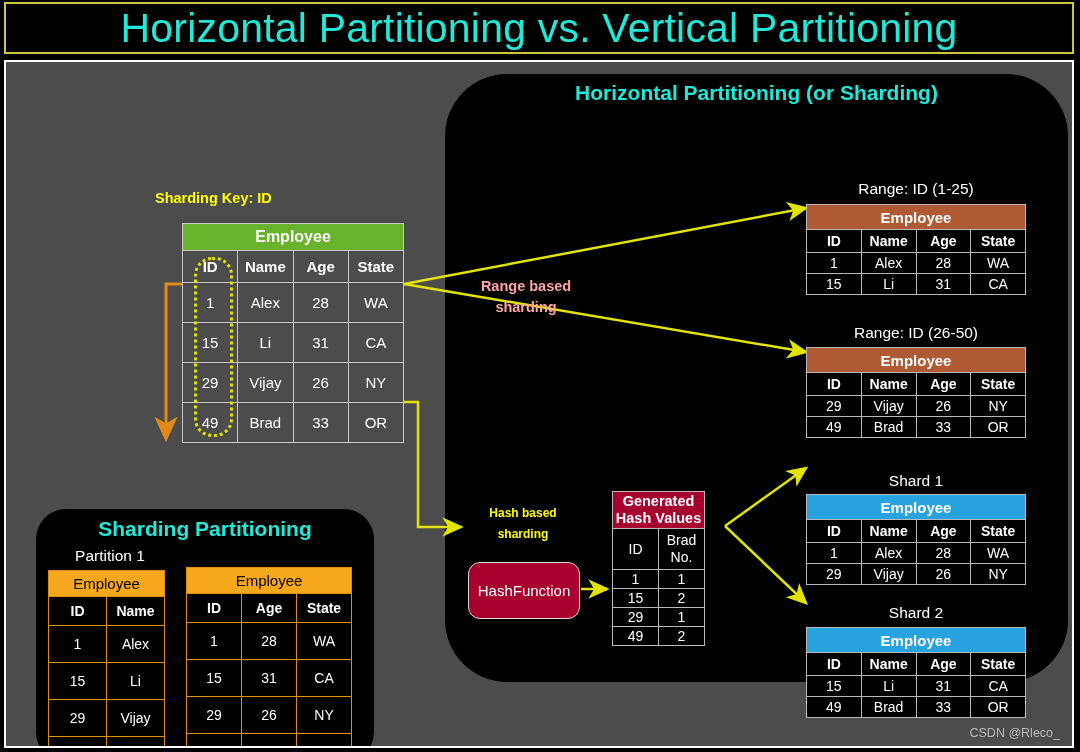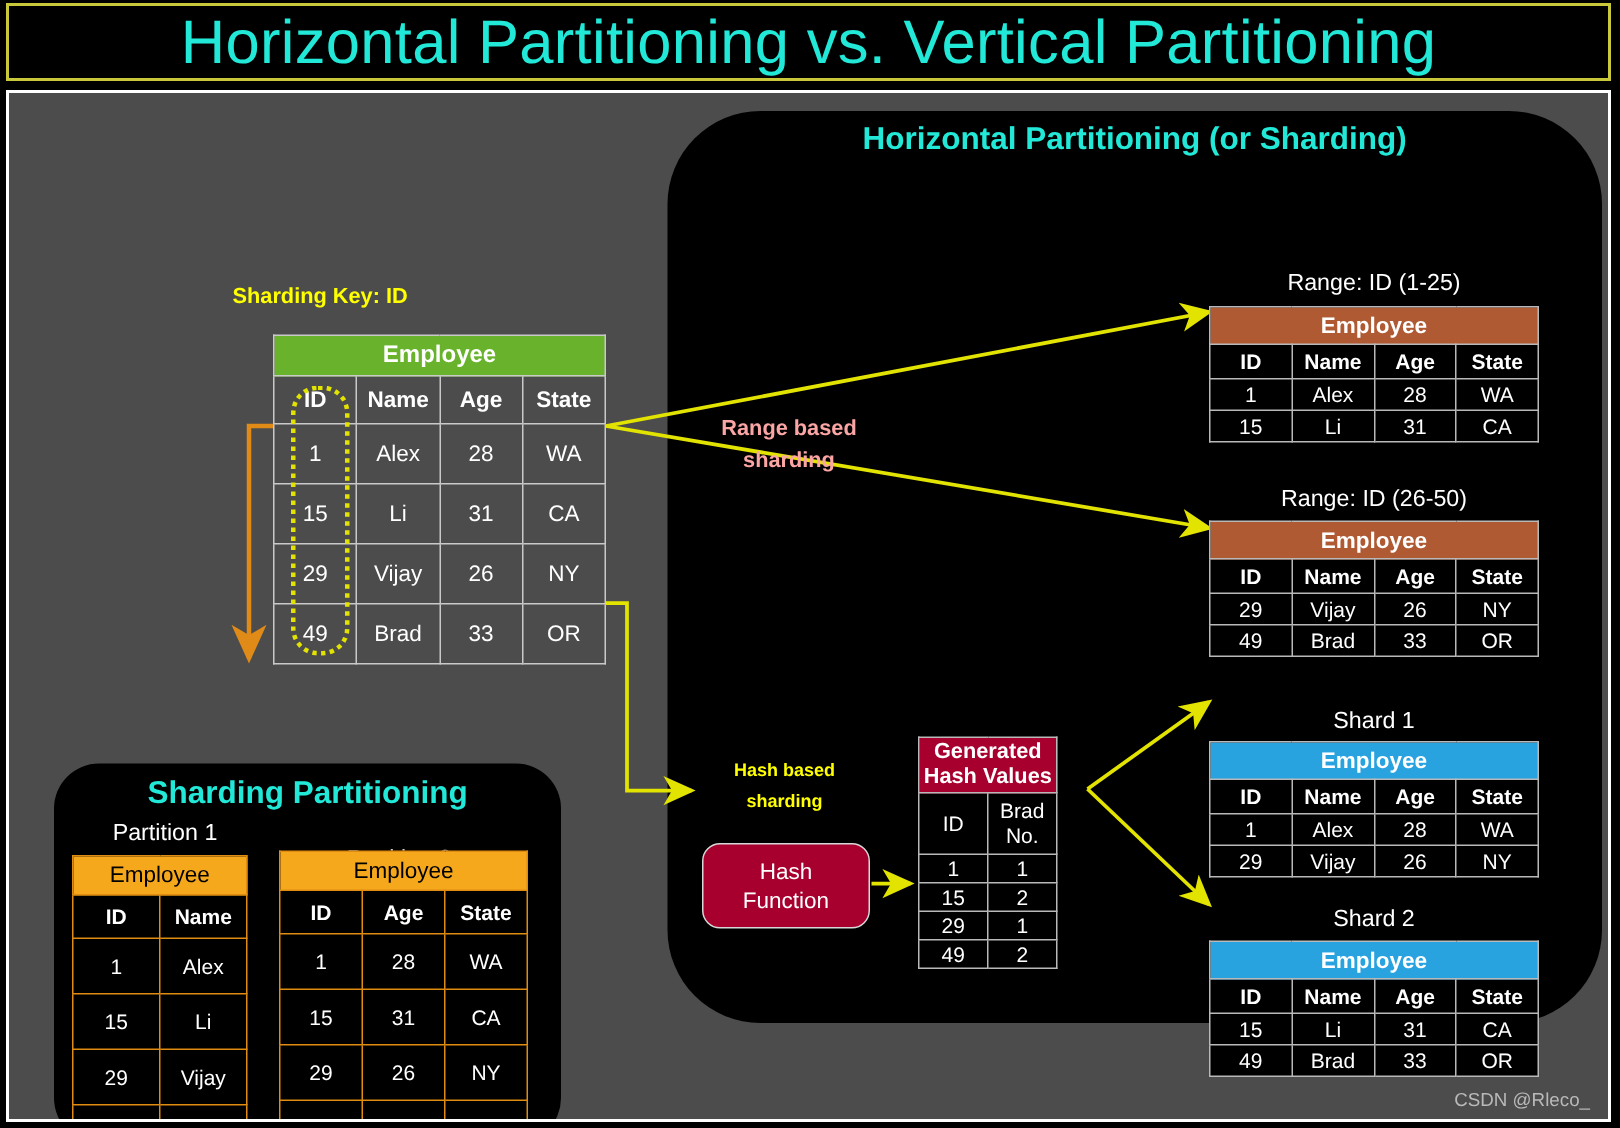--- a/index.html
+++ b/index.html
@@ -184,21 +184,21 @@
     left: 462px;
     top: 500px;
     width: 110px;
     height: 55px;
     background: #a8002e;
     border: 1px solid #d8d8d8;
     border-radius: 12px;
     color: #ffffff;
     font-size: 15px;
     display: flex;
-    flex-direction: column;
+    flex-direction: row;
     align-items: center;
     justify-content: center;
     line-height: 19px;
   }
 
   
   #hash-table {
     position: absolute;
     left: 606px;
     top: 429px;

